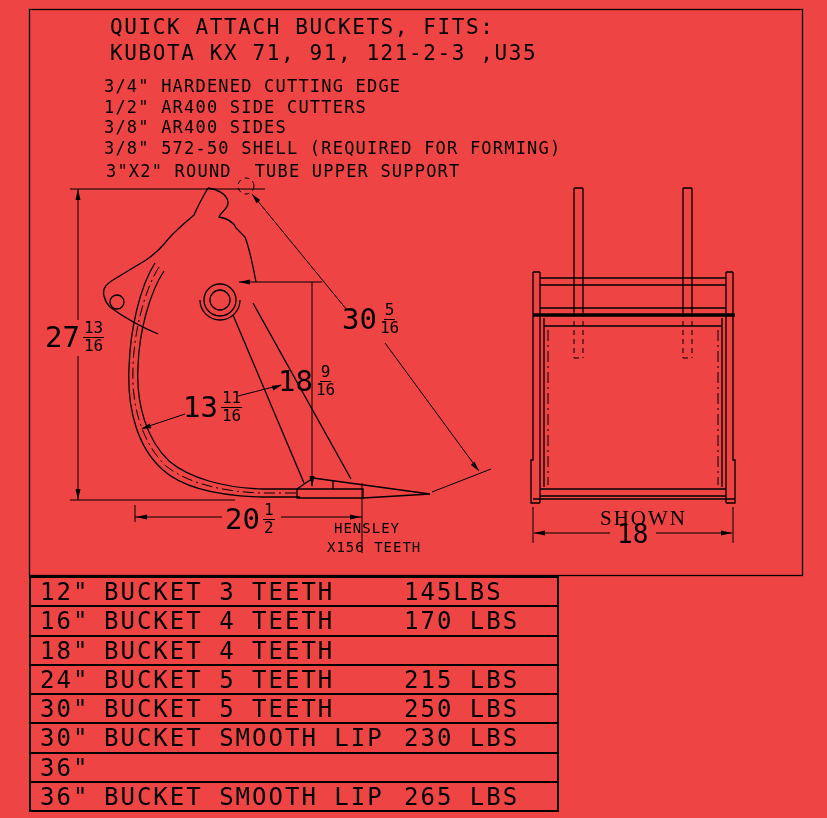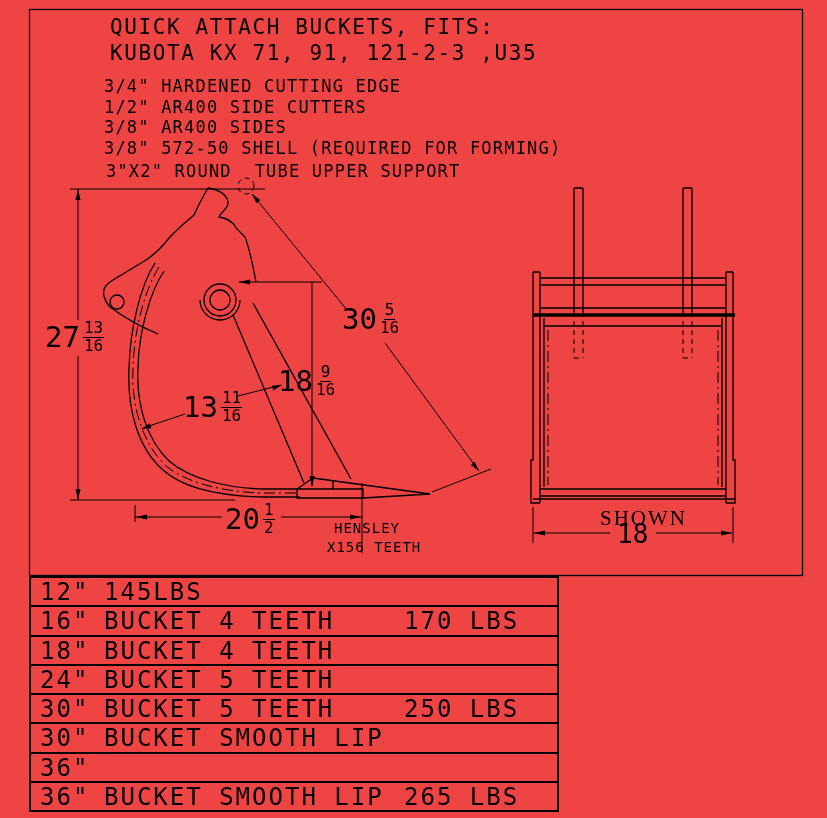--- a/index.html
+++ b/index.html
@@ -176,43 +176,46 @@
 
   <div class="abs small-label" style="left:334px;top:520px;">HENSLEY</div>
   <div class="abs small-label" style="left:327px;top:539px;">X156 TEETH</div>
 
   <div class="abs shown-label" style="left:600px;top:506px;">SHOWN</div>
   <div class="abs shown-val" style="left:617px;top:519px;">18</div>
 
   <div id="spec-table">
     <div class="trow">
       <span>12"</span>
+      <span>BUCKET 3 TEETH</span>
       <span>145LBS</span>
     </div>
     <div class="trow">
       <span>16"</span>
       <span>BUCKET 4 TEETH</span>
       <span>170 LBS</span>
     </div>
     <div class="trow">
       <span>18"</span>
       <span>BUCKET 4 TEETH</span>
     </div>
     <div class="trow">
       <span>24"</span>
       <span>BUCKET 5 TEETH</span>
+      <span>215 LBS</span>
     </div>
     <div class="trow">
       <span>30"</span>
       <span>BUCKET 5 TEETH</span>
       <span>250 LBS</span>
     </div>
     <div class="trow">
       <span>30"</span>
       <span>BUCKET SMOOTH LIP</span>
+      <span>230 LBS</span>
     </div>
     <div class="trow">
       <span>36"</span>
     </div>
     <div class="trow">
       <span>36"</span>
       <span>BUCKET SMOOTH LIP</span>
       <span>265 LBS</span>
     </div>
   </div>

